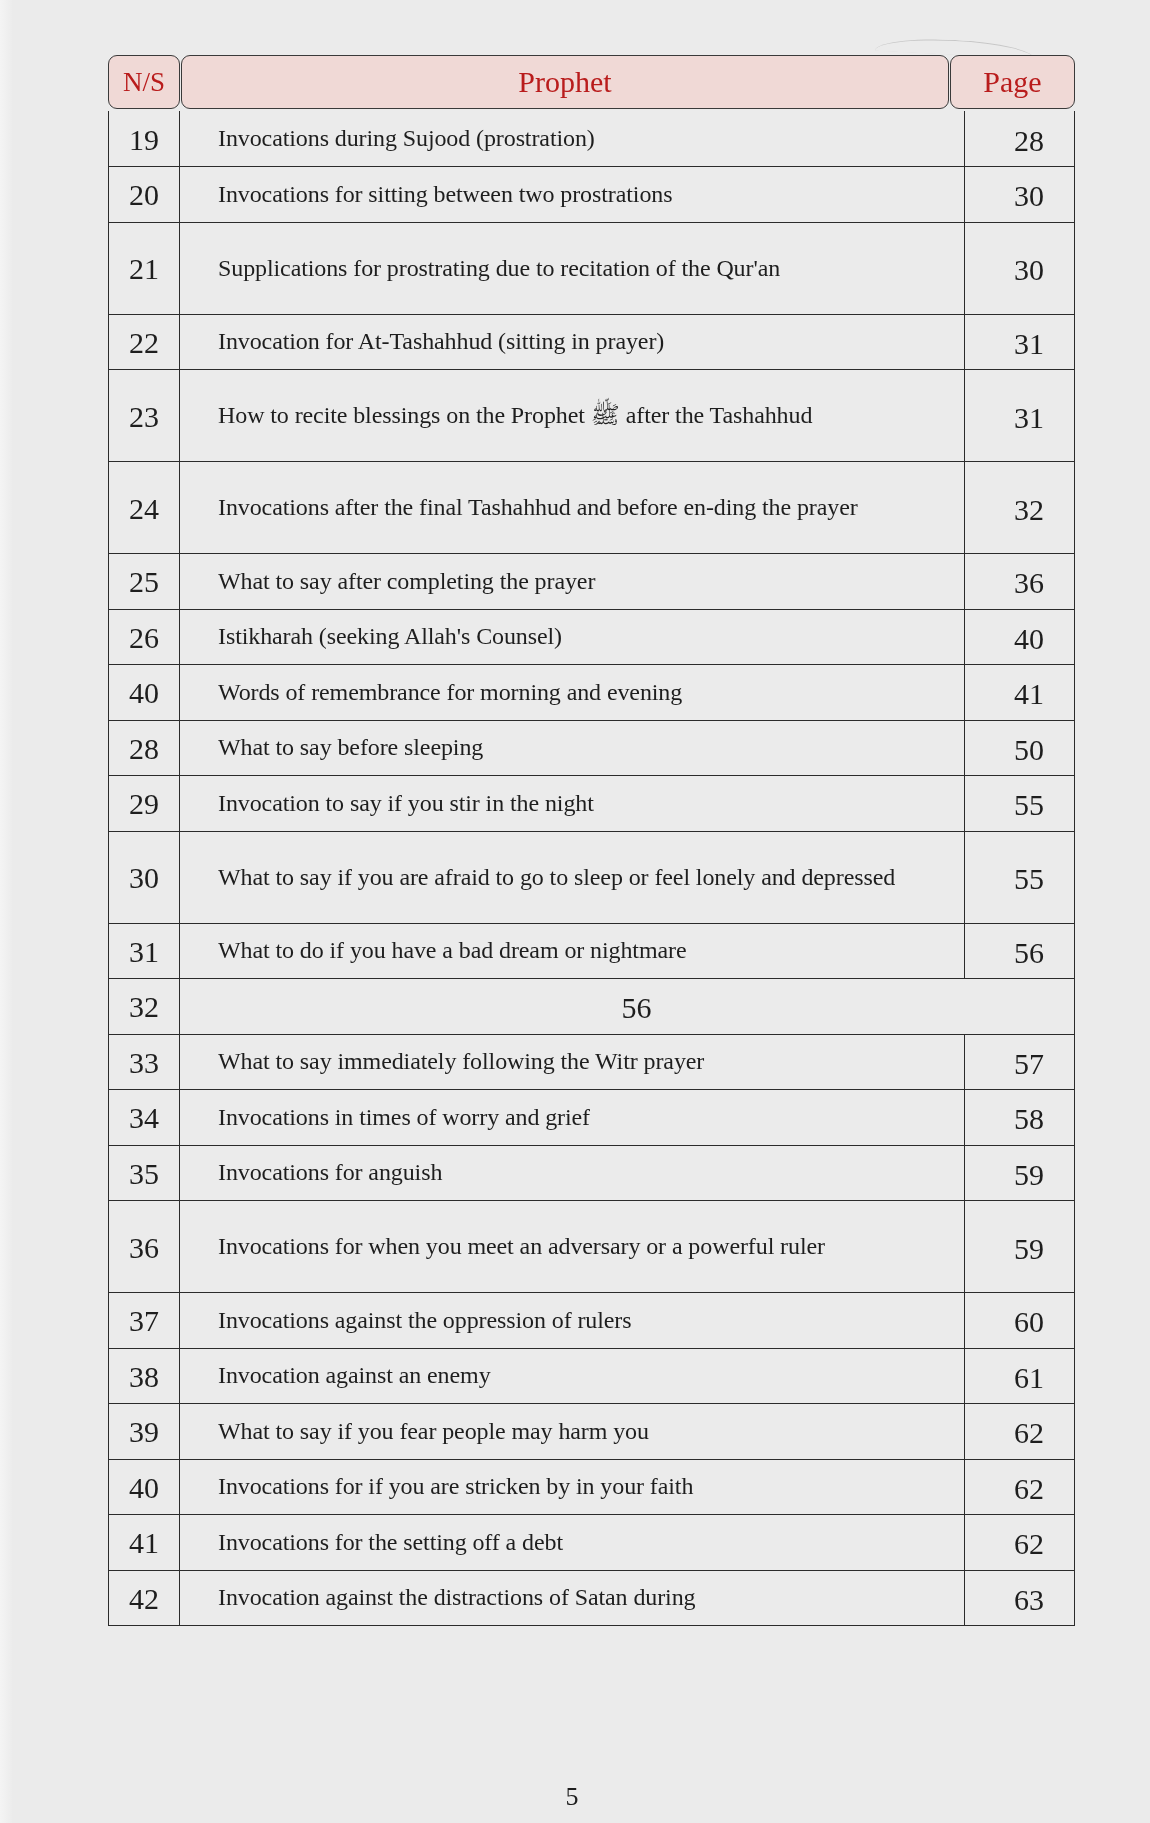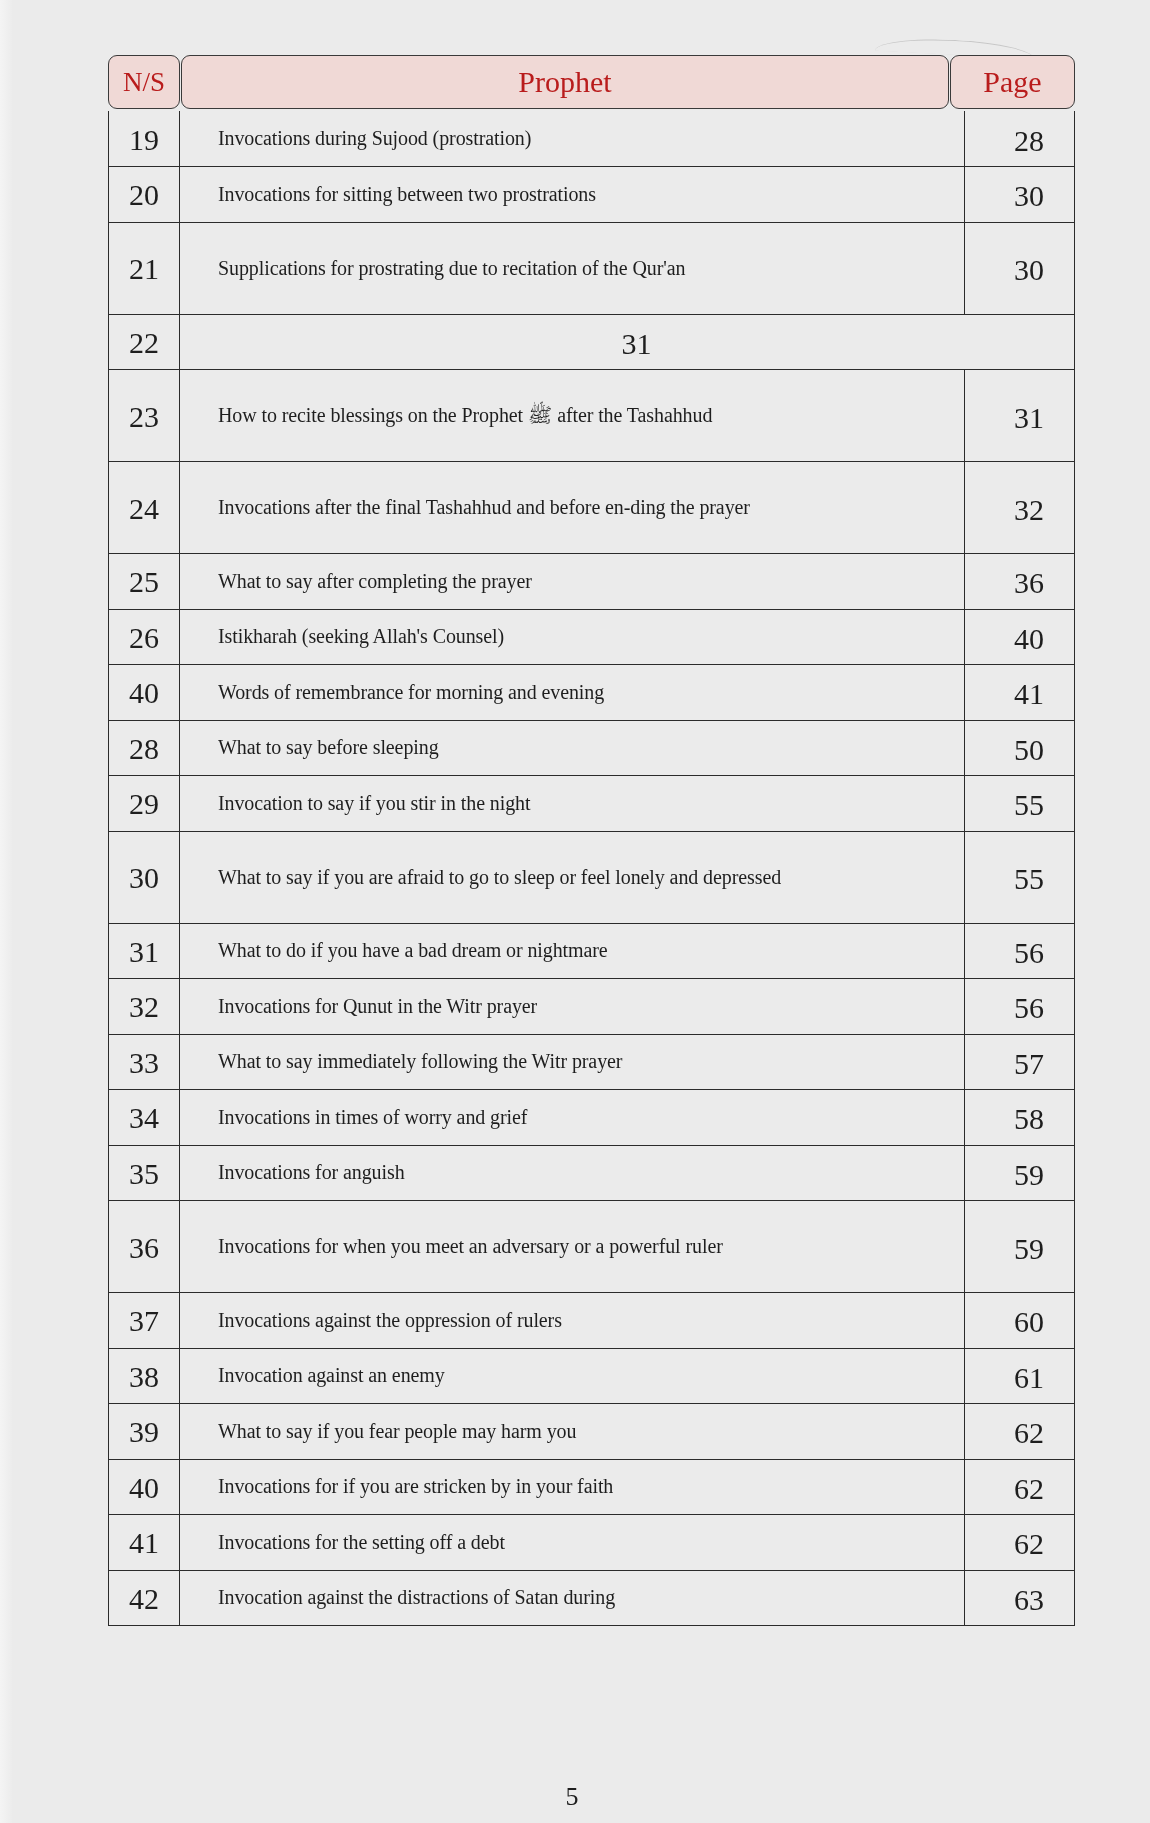--- a/index.html
+++ b/index.html
@@ -84,21 +84,21 @@
       padding-top: 2px;
     }
     .c-content {
       width: 770px;
       flex: none;
       border-right: 1.5px solid #2b2b2b;
       display: flex;
       align-items: center;
       padding-left: 23px;
       padding-right: 18px;
-      font-size: 20px;
+      font-size: 24px;
       line-height: 43px;
       box-sizing: border-box;
       letter-spacing: -0.1px;
     }
     .c-page {
       flex: 1;
       display: flex;
       align-items: center;
       justify-content: center;
       font-size: 30px;
@@ -149,20 +149,23 @@
     </div>
     <div class="row double">
       <div class="c-ns">21</div>
       <div class="c-content">
           <span class="content-text">Supplications for prostrating due to recitation of the Qur'an</span>
         </div>
       <div class="c-page">30</div>
     </div>
     <div class="row">
       <div class="c-ns">22</div>
+      <div class="c-content">
+          <span class="content-text">Invocation for At-Tashahhud (sitting in prayer)</span>
+        </div>
       <div class="c-page">31</div>
     </div>
     <div class="row double">
       <div class="c-ns">23</div>
       <div class="c-content">
           <span class="content-text">How to recite blessings on the Prophet ﷺ after the Tashahhud</span>
         </div>
       <div class="c-page">31</div>
     </div>
     <div class="row double">
@@ -216,23 +219,20 @@
     </div>
     <div class="row">
       <div class="c-ns">31</div>
       <div class="c-content">
           <span class="content-text">What to do if you have a bad dream or nightmare</span>
         </div>
       <div class="c-page">56</div>
     </div>
     <div class="row">
       <div class="c-ns">32</div>
-      <div class="c-content">
-          <span class="content-text">Invocations for Qunut in the Witr prayer</span>
-        </div>
       <div class="c-page">56</div>
     </div>
     <div class="row">
       <div class="c-ns">33</div>
       <div class="c-content">
           <span class="content-text">What to say immediately following the Witr prayer</span>
         </div>
       <div class="c-page">57</div>
     </div>
     <div class="row">

